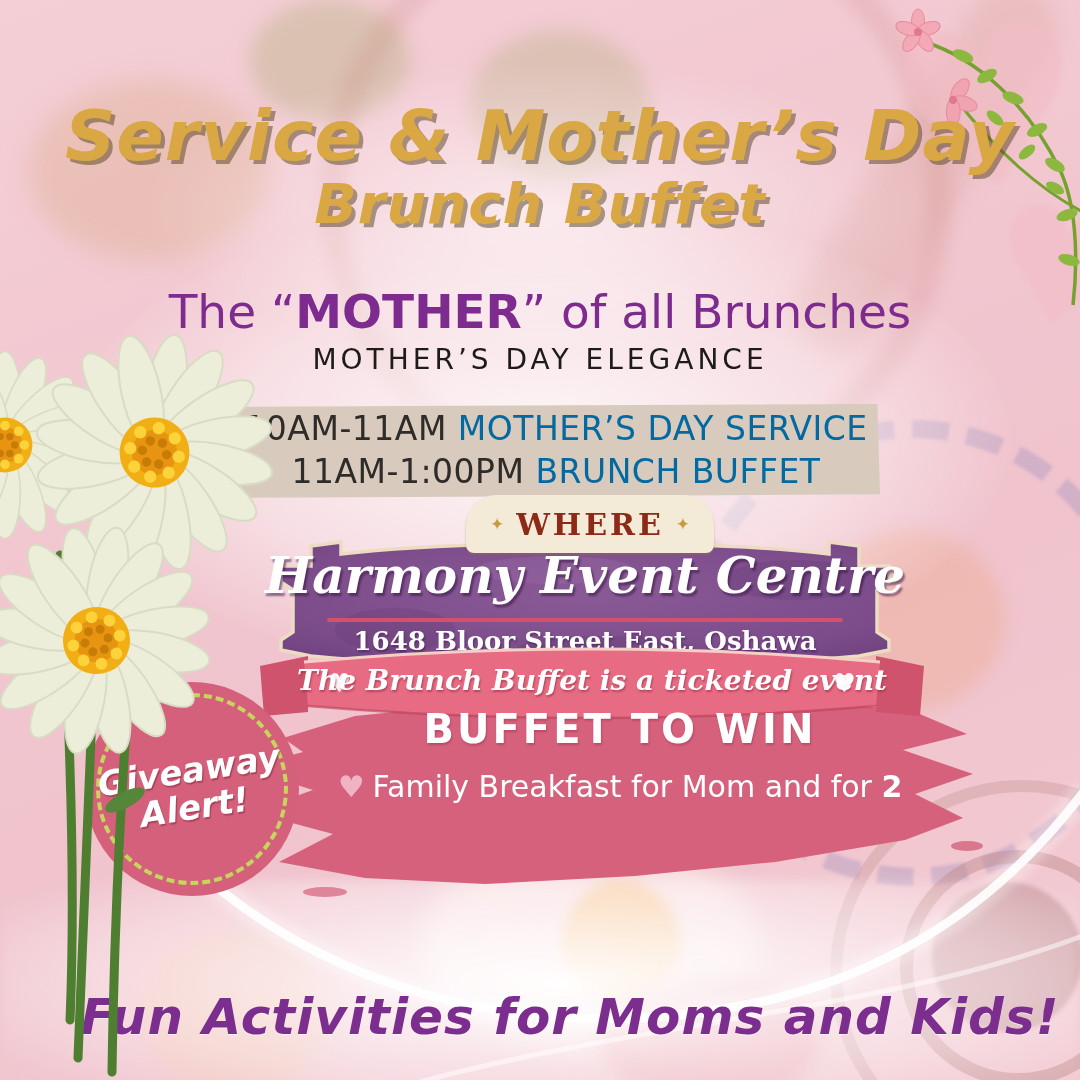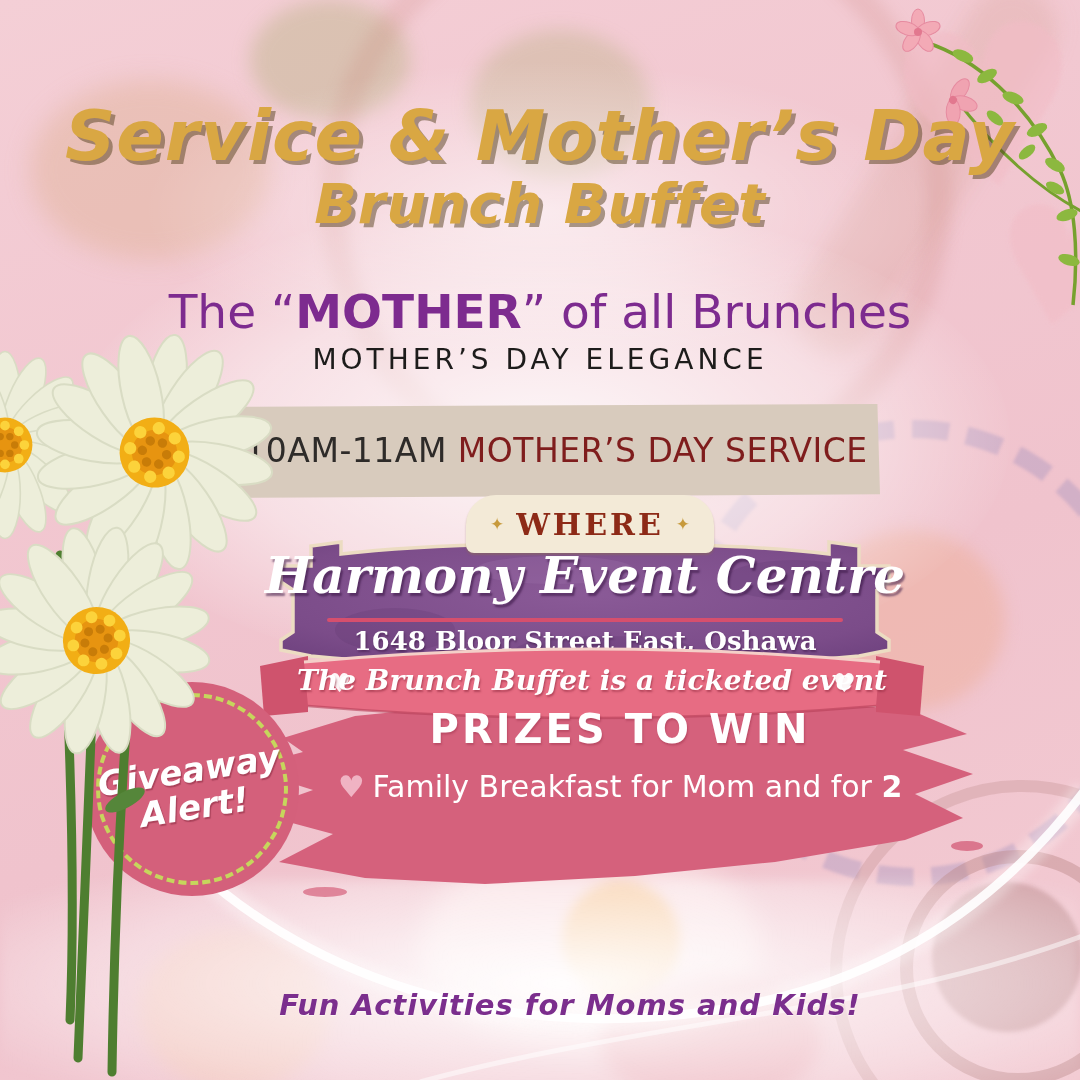--- a/index.html
+++ b/index.html
@@ -48,21 +48,21 @@
   .tagline-block{left:0;right:0;top:286px;text-align:center;z-index:25;color:#7d2b8f;}
   .tagline-line{font-size:47px;font-weight:500;line-height:1.1;}
   .tagline-line b{font-weight:800;}
   .tagline-sub{margin-top:5px;font-size:28px;letter-spacing:4px;color:#1d1c1b;font-weight:400;}
   
   .schedule-banner{left:232px;top:404px;width:648px;height:94px;background:#d8cbbd;z-index:24;
     clip-path:polygon(0.6% 3%,99.6% 0%,100% 96%,0% 100%);
     display:flex;flex-direction:column;align-items:center;justify-content:center;
     font-size:33px;line-height:1.3;letter-spacing:.5px;font-weight:500;}
   .sched-time{color:#2e2b29;}
-  .sched-event{color:#7f1d1d;}
+  .sched-event{color:#0369a1;}
   
   .where-badge{left:466px;top:495px;width:248px;height:58px;background:#f3ead7;z-index:29;
     border-radius:30px 30px 8px 8px;box-shadow:0 2px 2px rgba(140,110,80,.45);
     display:flex;align-items:center;justify-content:center;gap:12px;}
   .where-label{font-family:"DejaVu Serif",serif;font-weight:bold;font-size:30px;letter-spacing:3px;color:#8d2a17;}
   .leaf-ornament{color:#c79a3c;font-size:17px;}
   .plaque-wrap{left:255px;top:530px;width:660px;height:136px;z-index:28;}
   .plaque-name{position:absolute;left:0;right:0;top:16px;text-align:center;z-index:2;
     font-family:"DejaVu Serif",serif;font-style:italic;font-weight:bold;font-size:50px;color:#fff;
     text-shadow:2px 3px 2px rgba(55,20,65,.55);}
@@ -87,21 +87,21 @@
   .prize-heart{color:#f0b3c3;margin-right:8px;}
   .prize2{max-width:560px;margin:2px auto 0;}
   
   .giveaway-badge{left:85px;top:682px;width:214px;height:214px;border-radius:50%;background:#d4607b;z-index:35;
     display:flex;align-items:center;justify-content:center;}
   .giveaway-dash{position:absolute;inset:11px;border:4px dashed #c6d65c;border-radius:50%;}
   .giveaway-text{transform:rotate(-9deg);text-align:center;color:#fff;font-style:italic;font-weight:bold;
     font-size:34px;line-height:1.08;text-shadow:1px 2px 1px rgba(120,30,50,.45);}
   
   .footer-text{left:60px;right:0;top:988px;text-align:center;z-index:25;
-    color:#7b2e8d;font-style:italic;font-weight:bold;font-size:29px;letter-spacing:1px;
+    color:#7b2e8d;font-style:italic;font-weight:bold;font-size:50px;letter-spacing:1px;
     text-shadow:0 1px 0 rgba(255,255,255,.6);}
   
   .daisy-stems{left:0;top:380px;z-index:38;pointer-events:none;}
   .daisy{z-index:40;pointer-events:none;}
   .daisy-a{left:-95px;top:345px;}
   .daisy-b{left:27px;top:325px;transform:rotate(10deg);}
   .daisy-c{left:-26px;top:518px;transform:rotate(-12deg);}
   .vine{left:855px;top:0;z-index:6;pointer-events:none;}
   .swoosh{left:0;top:0;z-index:22;pointer-events:none;}
   svg{display:block;}
@@ -224,20 +224,21 @@
     <div class="tagline-sub">MOTHER’S DAY ELEGANCE</div>
   </div>
 
   <div class="abs title-block">
     <div class="title-line1">Service &amp; Mother’s Day</div>
     <div class="title-line2">Brunch Buffet</div>
   </div>
 
   <div class="abs schedule-banner">
     <div><span class="sched-time">10AM-11AM</span> <span class="sched-event">MOTHER’S DAY SERVICE</span></div>
+    <div><span class="sched-time">11AM-1:00PM</span> <span class="sched-event">BRUNCH BUFFET</span></div>
   </div>
 
   <div class="abs plaque-wrap">
     <svg width="660" height="136" viewBox="0 0 660 136">
       <defs>
         <radialGradient id="plaqueGrad" cx="50%" cy="42%" r="75%">
           <stop offset="0%" stop-color="#8a5a97"></stop>
           <stop offset="70%" stop-color="#7b4c89"></stop>
           <stop offset="100%" stop-color="#6b3f7c"></stop>
         </radialGradient>
@@ -277,21 +278,21 @@
       <path d="M54,16 Q342,-10 630,16 L626,60 Q342,84 58,60 Z" fill="#e76c83"></path>
       <path d="M54,16 Q342,-10 630,16" fill="none" stroke="#f4cfc8" stroke-width="3"></path>
       <path d="M58,60 Q342,84 626,60" fill="none" stroke="#b53f58" stroke-width="2.5" opacity="0.6"></path>
     </svg>
     <span class="ribbon-heart left">♥</span>
     <div class="ribbon-text">The Brunch Buffet is a ticketed event</div>
     <span class="ribbon-heart right">♥</span>
   </div>
 
   <div class="abs prizes-block">
-    <div class="prizes-heading">PRIZES TO WIN</div>
+    <div class="prizes-heading">BUFFET TO WIN</div>
     <div class="prize-line"><span class="prize-heart">♥</span><span>Family Breakfast for Mom and for </span><b>2</b></div>
   </div>
 
   <div class="abs giveaway-badge">
     <div class="giveaway-dash"></div>
     <div class="giveaway-text">
       <div>Giveaway</div>
       <div>Alert!</div>
     </div>
   </div>

